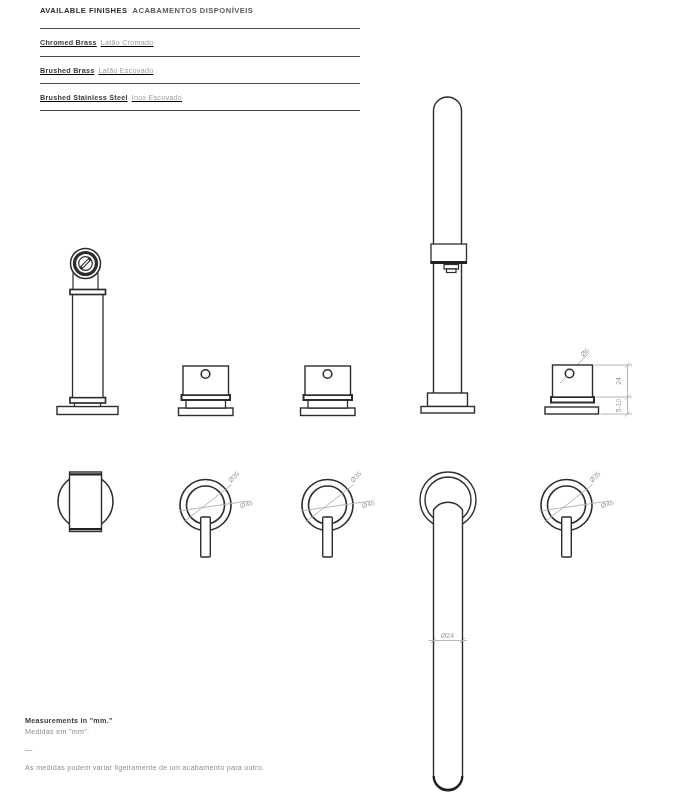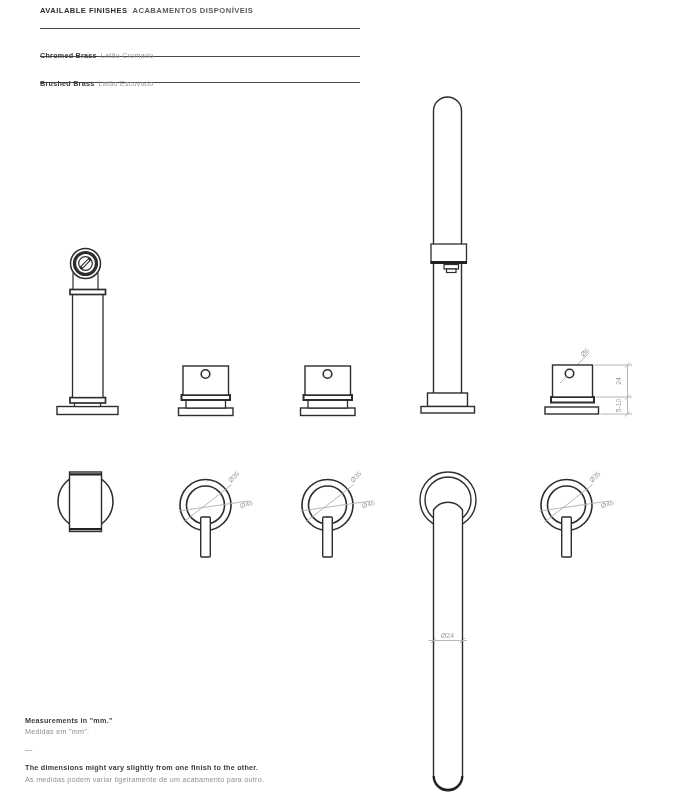--- a/index.html
+++ b/index.html
@@ -5,21 +5,21 @@
   html,body { margin:0; padding:0; background:#fff; }
   .page { position:relative; width:696px; height:800px; background:#ffffff;
           font-family:"Liberation Sans", sans-serif; overflow:hidden; }
 
   
   .finishes { position:absolute; left:40px; top:6px; width:320px; }
   .f-title { height:22px; font-size:7.6px; font-weight:bold; letter-spacing:.45px;
              color:#2e2e2e; }
   .f-title .pt-part { color:#5a5a5a; margin-left:5px; }
   .f-row { height:27.5px; box-sizing:border-box; border-top:1.6px solid #474747;
-           padding-top:22px; font-size:7.2px; letter-spacing:.25px; }
+           padding-top:9px; font-size:7.2px; letter-spacing:.25px;text-decoration:underline; }
   .f-row:last-child { border-bottom:1.6px solid #474747; }
   .f-row .en { font-weight:bold; color:#3c3c3c; }
   .f-row .pt { color:#9d9d9d; margin-left:4px; }
 
   
   svg.drawings { position:absolute; left:0; top:0; }
   .ln  { stroke:#2d2d2d; fill:none; }
   .lnf { stroke:#2d2d2d; fill:#ffffff; }
   .thick { stroke:#222; fill:none; }
   .dim { stroke:#aeaeae; fill:none; stroke-width:0.9; }
@@ -40,20 +40,23 @@
 
   <div class="finishes">
     <div class="f-title">
       <span>AVAILABLE FINISHES</span><span class="pt-part">ACABAMENTOS DISPONÍVEIS</span>
     </div>
     <div class="f-row">
       <span class="en">Chromed Brass</span><span class="pt">Latão Cromado</span>
     </div>
     <div class="f-row">
       <span class="en">Brushed Brass</span><span class="pt">Latão Escovado</span>
+    </div>
+    <div class="f-row">
+      <span class="en">Brushed Stainless Steel</span><span class="pt">Inox Escovado</span>
     </div>
   </div>
 
   <svg class="drawings" width="696" height="800" viewBox="0 0 696 800">
 
     <g>
       <rect class="lnf" x="57" y="406.5" width="61" height="8" stroke-width="1.4"></rect>
       <rect class="lnf" x="74.5" y="402" width="26" height="4.5" stroke-width="1.2"></rect>
       <rect class="lnf" x="70" y="397.5" width="35.5" height="5.5" stroke-width="1.7"></rect>
       <rect class="lnf" x="72.5" y="293.5" width="30.5" height="104" stroke-width="1.3"></rect>
@@ -158,17 +161,16 @@
       <line class="dim" x1="-27" y1="6" x2="43" y2="-4"></line>
       <text class="dimtxt" transform="translate(30,-26.5) rotate(-45)">Ø35</text>
       <text class="dimtxt" transform="translate(41.5,1.5) rotate(-15)">Ø45</text>
     </g>
   </svg>
 
   <div class="notes">
     <div class="bold">Measurements in "mm."</div>
     <div class="gray">Medidas em "mm".</div>
     <div class="dash">—</div>
-    <div class="bold">The dimensions might vary slightly from one finish to the other.</div>
     <div class="gray">As medidas podem variar ligeiramente de um acabamento para outro.</div>
   </div>
 
 </div>
 
 </body></html>

